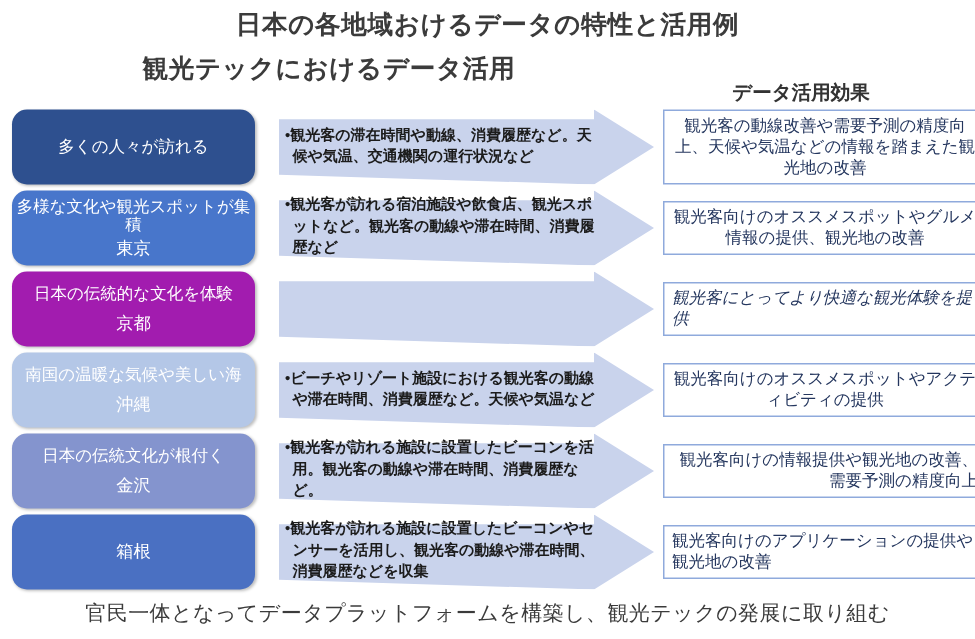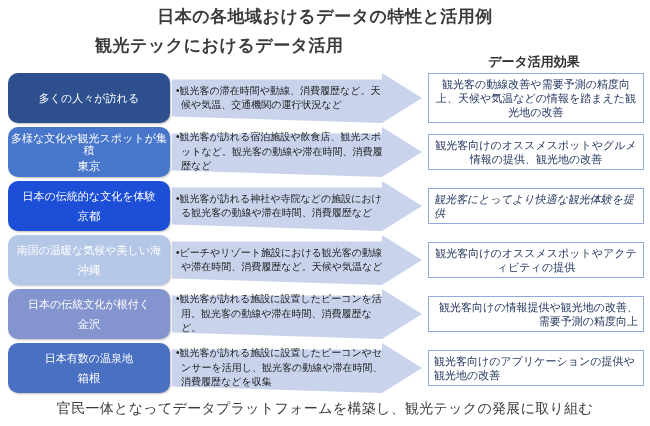--- a/index.html
+++ b/index.html
@@ -32,21 +32,21 @@
     width:162px; height:50px; flex:none;
     border-radius:10px;
     color:#ffffff; text-align:center;
     display:flex; flex-direction:column; justify-content:space-evenly;
     box-shadow:1px 1px 2px rgba(0,0,0,0.25);
   }
   .region-desc { font-size:11px; line-height:12px; }
   .region-name { font-size:11.5px; line-height:12px; }
 
   .arrow {
-    position:relative; width:250px; height:50px; flex:none; margin-left:2px;
+    position:relative; width:250px; height:50px; flex:none; margin-left:16px;font-weight:bold;
   }
   .arrow-shape {
     position:absolute; inset:0;
     background:#c9d3ec;
     clip-path:polygon(0 13%, 84% 13%, 84% 0, 100% 50%, 84% 100%, 0 87%);
   }
   .arrow-text {
     position:absolute; left:0; top:0; bottom:0; right:34px;
     display:flex; align-items:center;
     font-size:10px; line-height:14.5px; color:#1c1c1c;
@@ -97,29 +97,26 @@
       <div class="arrow">
         <div class="arrow-shape"></div>
         <div class="arrow-text">
             <span>•観光客が訪れる宿泊施設や飲食店、観光スポットなど。観光客の動線や滞在時間、消費履歴など</span>
           </div>
       </div>
       <div class="effect-box" style="text-align: center;">観光客向けのオススメスポットやグルメ情報の提供、観光地の改善</div>
     </div>
 
     <div class="row">
-      <div class="region-box" style="background-color: #1d4ed8;">
+      <div class="region-box" style="background-color: #a21caf;">
         <div class="region-desc">日本の伝統的な文化を体験</div>
         <div class="region-name">京都</div>
       </div>
       <div class="arrow">
         <div class="arrow-shape"></div>
-        <div class="arrow-text">
-            <span>•観光客が訪れる神社や寺院などの施設における観光客の動線や滞在時間、消費履歴など</span>
-          </div>
       </div>
       <div class="effect-box" style="text-align: left; font-style: italic;">観光客にとってより快適な観光体験を提供</div>
     </div>
 
     <div class="row">
       <div class="region-box" style="background-color: rgb(180, 199, 231);">
         <div class="region-desc">南国の温暖な気候や美しい海</div>
         <div class="region-name">沖縄</div>
       </div>
       <div class="arrow">
@@ -140,21 +137,20 @@
         <div class="arrow-shape"></div>
         <div class="arrow-text">
             <span>•観光客が訪れる施設に設置したビーコンを活用。観光客の動線や滞在時間、消費履歴など。</span>
           </div>
       </div>
       <div class="effect-box" style="text-align: right;">観光客向けの情報提供や観光地の改善、需要予測の精度向上</div>
     </div>
 
     <div class="row">
       <div class="region-box" style="background-color: rgb(74, 112, 194);">
-        <div class="region-desc">日本有数の温泉地</div>
         <div class="region-name">箱根</div>
       </div>
       <div class="arrow">
         <div class="arrow-shape"></div>
         <div class="arrow-text">
             <span>•観光客が訪れる施設に設置したビーコンやセンサーを活用し、観光客の動線や滞在時間、消費履歴などを収集</span>
           </div>
       </div>
       <div class="effect-box" style="text-align: left;">観光客向けのアプリケーションの提供や観光地の改善</div>
     </div>

